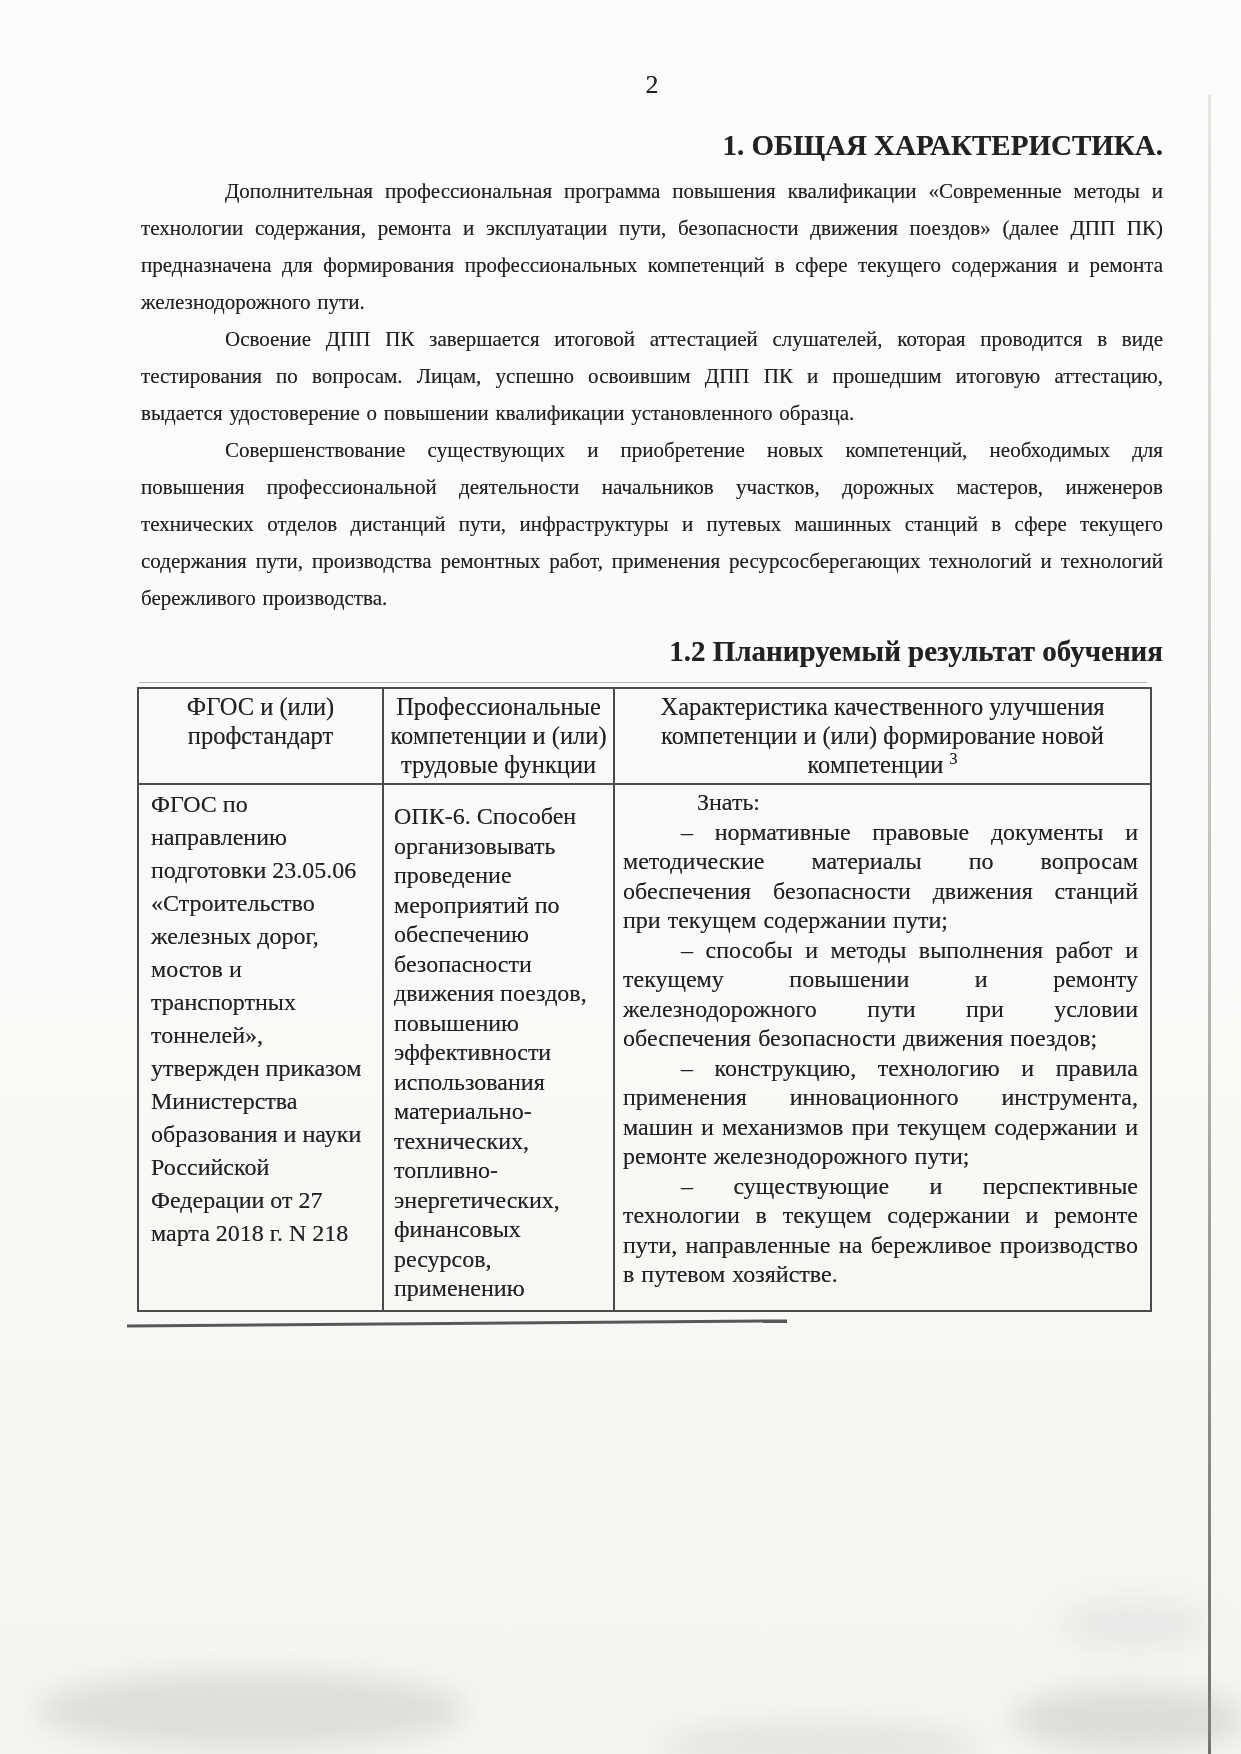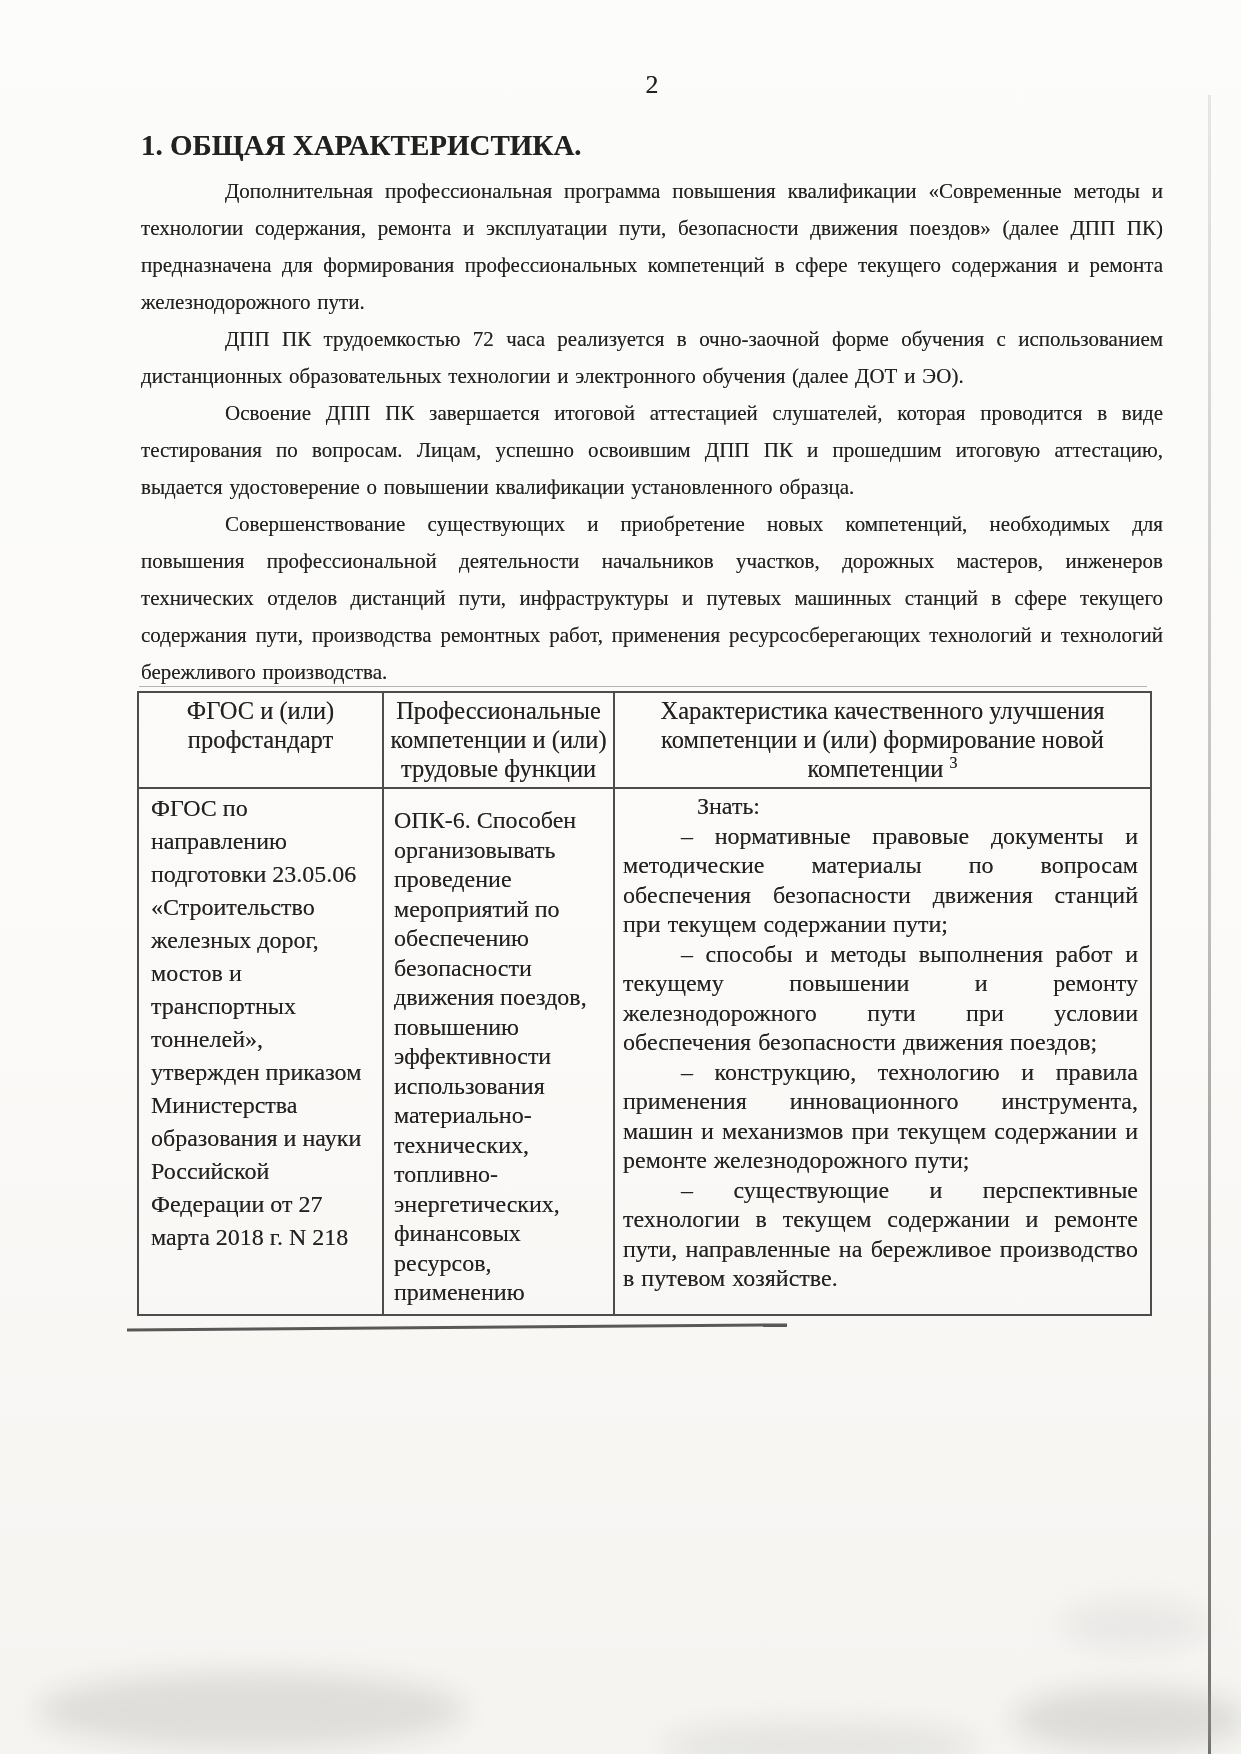--- a/index.html
+++ b/index.html
@@ -6,21 +6,21 @@
   body{width:1241px;height:1754px;overflow:hidden;background:#e9e9e7;}
   .page{
     position:relative;width:1241px;height:1754px;
     background:linear-gradient(180deg,#fcfcfa 0%,#fbfaf8 55%,#f5f4f1 100%);
     font-family:"Liberation Serif","DejaVu Serif",serif;
     color:#222;
     text-shadow:0 0 0.6px rgba(35,35,35,0.55);
   }
   .content{position:absolute;left:141px;top:0;width:1022px;}
   .pagenum{margin-top:70px;text-align:center;font-size:26px;}
-  .heading{text-align:left;font-weight:bold;font-size:29px;line-height:34px;font-family:Liberation Serif, serif;}
+  .heading{text-align:right;font-weight:bold;font-size:29px;line-height:34px;font-family:Liberation Serif, serif;}
   .h1{margin-top:28px;margin-bottom:11px;}
   .h2{margin-top:33px;margin-bottom:27px;}
   .h3{margin-top:17px;margin-bottom:19px;}
   p.bodytext{
     margin:0;font-size:21px;line-height:37px;
     text-align:justify;text-indent:84px;word-spacing:1.5px;
   }
   .tablewrap{position:relative;margin-left:-4px;width:1188px;}
   
   .tablewrap::before{
@@ -66,26 +66,26 @@
 
 <div class="page">
 
   <div class="content">
 
     <div class="pagenum">2</div>
 
     <div class="heading h1">1. ОБЩАЯ ХАРАКТЕРИСТИКА.</div>
 
     <p class="bodytext">Дополнительная профессиональная программа повышения квалификации «Современные методы и технологии содержания, ремонта и эксплуатации пути, безопасности движения поездов» (далее ДПП ПК) предназначена для формирования профессиональных компетенций в сфере текущего содержания и ремонта железнодорожного пути.</p>
-    <p class="bodytext">ДПП ПК трудоемкостью 72 часа реализуется в очно-заочной форме обучения с использованием дистанционных образовательных технологии и электронного обучения (далее ДОТ и ЭО).</p>
     <p class="bodytext">Освоение ДПП ПК завершается итоговой аттестацией слушателей, которая проводится в виде тестирования по вопросам. Лицам, успешно освоившим ДПП ПК и прошедшим итоговую аттестацию, выдается удостоверение о повышении квалификации установленного образца.</p>
 
 
     <p class="bodytext">Совершенствование существующих и приобретение новых компетенций, необходимых для повышения профессиональной деятельности начальников участков, дорожных мастеров, инженеров технических отделов дистанций пути, инфраструктуры и путевых машинных станций в сфере текущего содержания пути, производства ремонтных работ, применения ресурсосберегающих технологий и технологий бережливого производства.</p>
 
+    <div class="heading h3">1.2 Планируемый результат обучения</div>
 
     <div class="tablewrap">
       <table class="results">
         <colgroup>
           <col style="width:245px">
           <col style="width:231px">
           <col style="width:537px">
         </colgroup>
         <thead>
           <tr>

